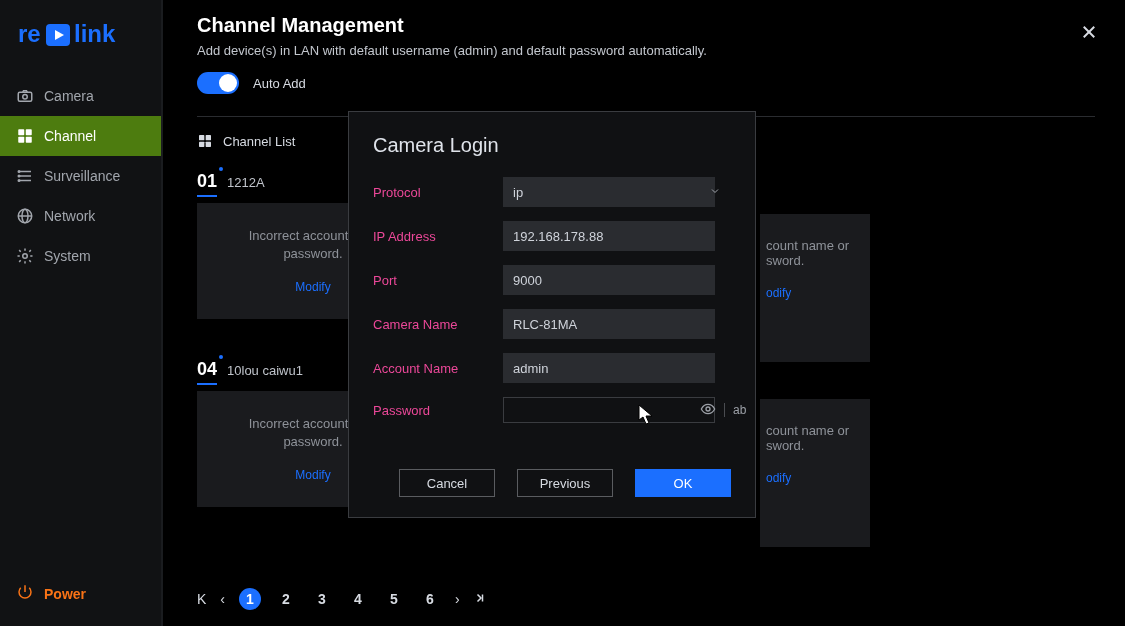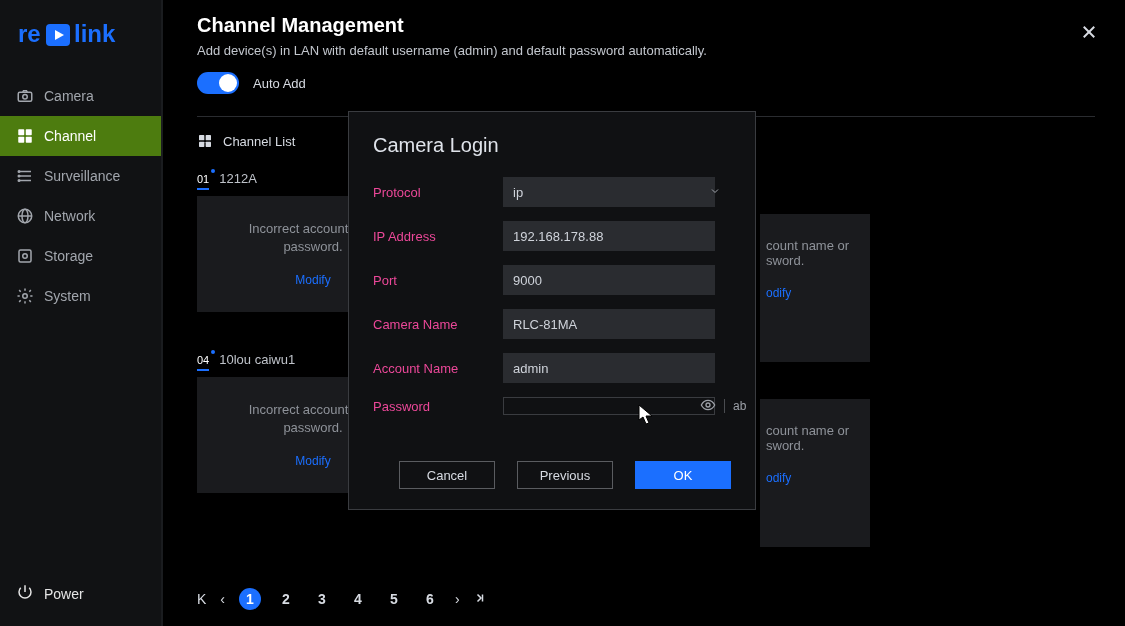--- a/index.html
+++ b/index.html
@@ -41,22 +41,23 @@
     color: #fff;
   }
   .nav-item .icon {
     width: 18px; height: 18px;
     display: inline-flex; align-items: center; justify-content: center;
     color: inherit;
   }
   .power {
     display: flex; align-items: center; gap: 10px;
     padding: 14px 16px 22px 16px;
-    color: #e5e5e5; font-size: 14px;
+    color: #f97316; font-size: 14px;
     cursor: pointer;
+    font-weight: bold;
   }
 
   
   .main {
     flex: 1;
     padding: 14px 30px 16px 34px;
     position: relative;
     display: flex;
     flex-direction: column;
   }
@@ -103,21 +104,21 @@
   }
   .card-row {
     display: flex; gap: 28px;
   }
   .card-col { width: 232px; }
   .chan-label {
     display: flex; align-items: baseline; gap: 10px;
     color: #bfc3ca; font-size: 13px; margin-bottom: 6px;
   }
   .chan-num {
-    color: #fff; font-size: 11px; font-weight: 400;
+    color: #fff; font-size: 18px; font-weight: 700;
     padding-bottom: 3px;
     border-bottom: 2px solid #1b6fff;
     position: relative;
   }
   .chan-num::after{
     content:""; position:absolute; top:-4px; right:-6px;
     width:4px;height:4px;background:#1b6fff;border-radius:50%;
   }
   .card {
     background: #1a1b1e;
@@ -181,21 +182,21 @@
   .select-wrap {
     position: relative; width: 228px;
   }
   .select-wrap .chev {
     position: absolute; right: 10px; top: 50%; transform: translateY(-50%);
     color: #a2a6ad; pointer-events: none;
   }
   .pw-wrap {
     position: relative; width: 212px;
     background: #101113; border: 1px solid #3a3c40;
-    height: 18px; display: flex; align-items: center;
+    height: 26px; display: flex; align-items: center;
   }
   .pw-wrap input {
     flex: 1; background: transparent; border: none; outline: none;
     color: #cfd3da; font-size: 13px; padding: 0 10px;
   }
   .pw-adorn {
     display: flex; align-items: center; gap: 8px;
     padding-right: 8px; color: #9ca0a7; font-size: 12px;
   }
   .pw-adorn .sep { width:1px; height:14px; background:#4a4c50; }
@@ -286,29 +287,20 @@
     </div>
     <div class="nav-item">
       <span class="icon">
         <svg width="18" height="18" viewBox="0 0 24 24" fill="none" stroke="currentColor" stroke-width="2">
             <circle cx="12" cy="12" r="9"></circle>
             <ellipse cx="12" cy="12" rx="4" ry="9"></ellipse>
             <line x1="3" y1="12" x2="21" y2="12"></line>
           </svg>
       </span>
       <span>Network</span>
-    </div>
-    <div class="nav-item">
-      <span class="icon">
-        <svg width="18" height="18" viewBox="0 0 24 24" fill="none" stroke="currentColor" stroke-width="2">
-            <rect x="4" y="4" width="16" height="16" rx="2"></rect>
-            <circle cx="12" cy="12" r="3"></circle>
-          </svg>
-      </span>
-      <span>Storage</span>
     </div>
     <div class="nav-item">
       <span class="icon">
         <svg width="18" height="18" viewBox="0 0 24 24" fill="none" stroke="currentColor" stroke-width="2">
             <circle cx="12" cy="12" r="3"></circle>
             <path d="M12 2v3M12 19v3M4.2 4.2l2.1 2.1M17.7 17.7l2.1 2.1M2 12h3M19 12h3M4.2 19.8l2.1-2.1M17.7 6.3l2.1-2.1"></path>
           </svg>
       </span>
       <span>System</span>
     </div>

